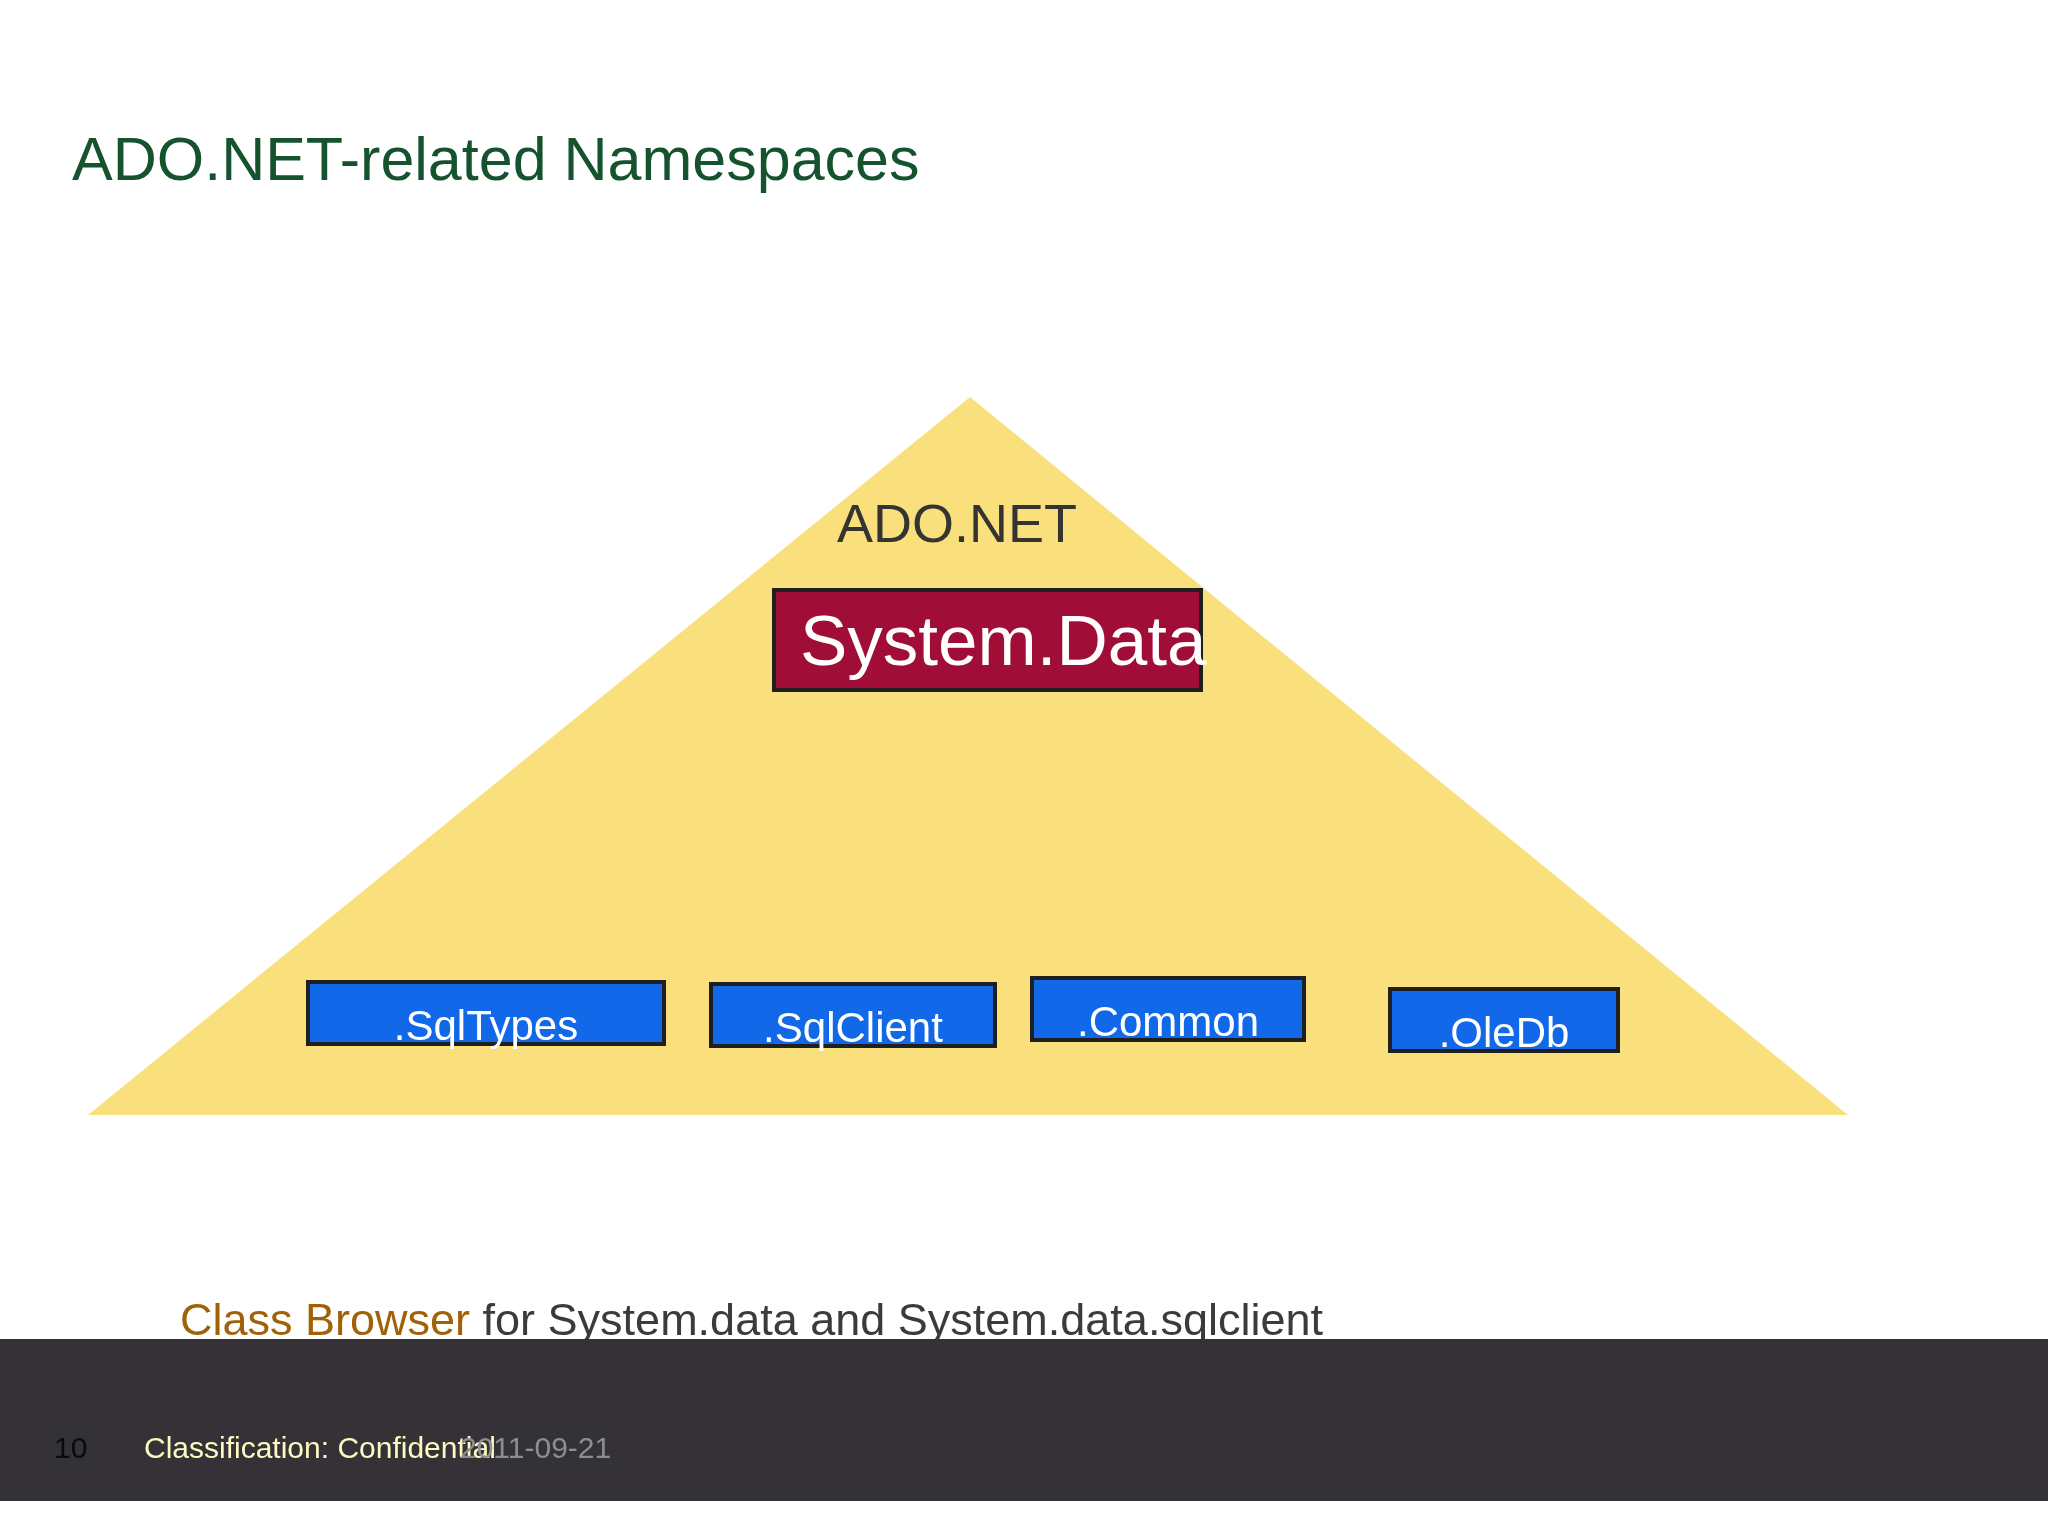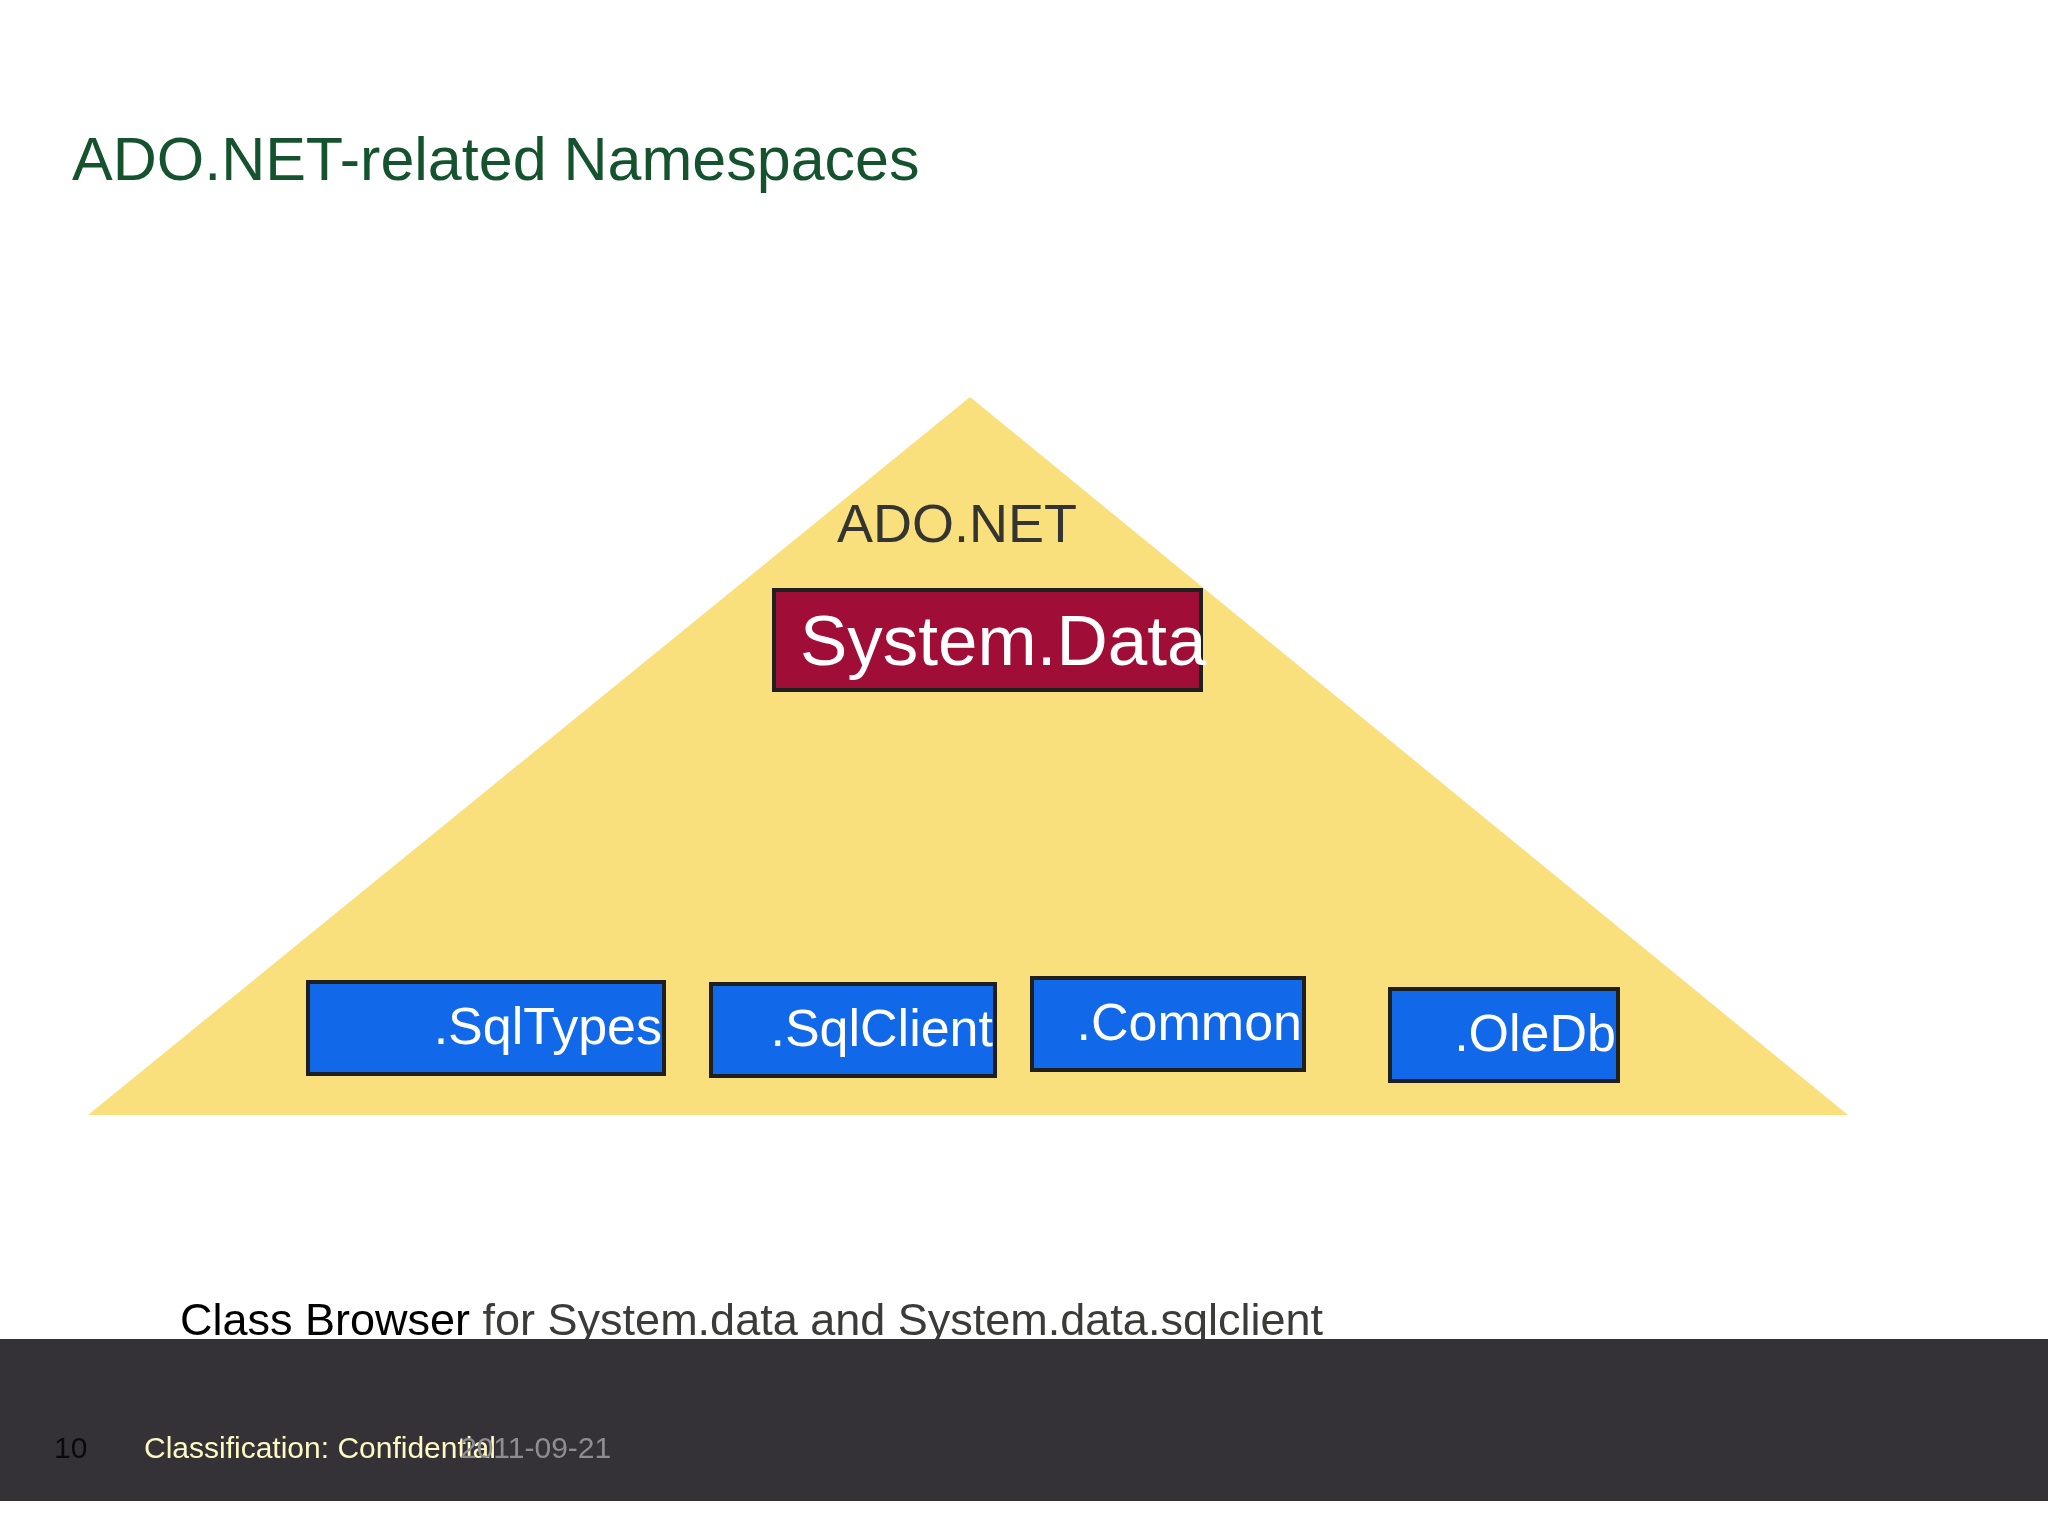--- a/index.html
+++ b/index.html
@@ -54,39 +54,38 @@
     top: 588px;
     width: 431px;
     height: 104px;
     background: #a00d36;
     font-size: 71px;
     line-height: 98px;
     padding-left: 24px;
   }
   .ns-child {
     background: #1168e8;
-    font-size: 52px;
-    height: 96px;
+    font-size: 42px;
+    height: 66px;
     line-height: 84px;
-    text-align: right;
   }
   .ns-child.c0 { left: 306px;  top: 980px; width: 360px; }
   .ns-child.c1 { left: 709px;  top: 982px; width: 288px; }
   .ns-child.c2 { left: 1030px; top: 976px; width: 276px; }
   .ns-child.c3 { left: 1388px; top: 978px; width: 232px; margin-top: 9px; }
   .caption {
     position: absolute;
     left: 180px;
     top: 1294px;
     font-size: 45px;
     color: #3b3b39;
     white-space: nowrap;
   }
   .caption .link {
-    color: #000000;
+    color: #a16207;
     cursor: pointer;
   }
   .footer {
     position: absolute;
     left: 0;
     top: 1339px;
     width: 2048px;
     height: 162px;
     background: #343237;
   }

